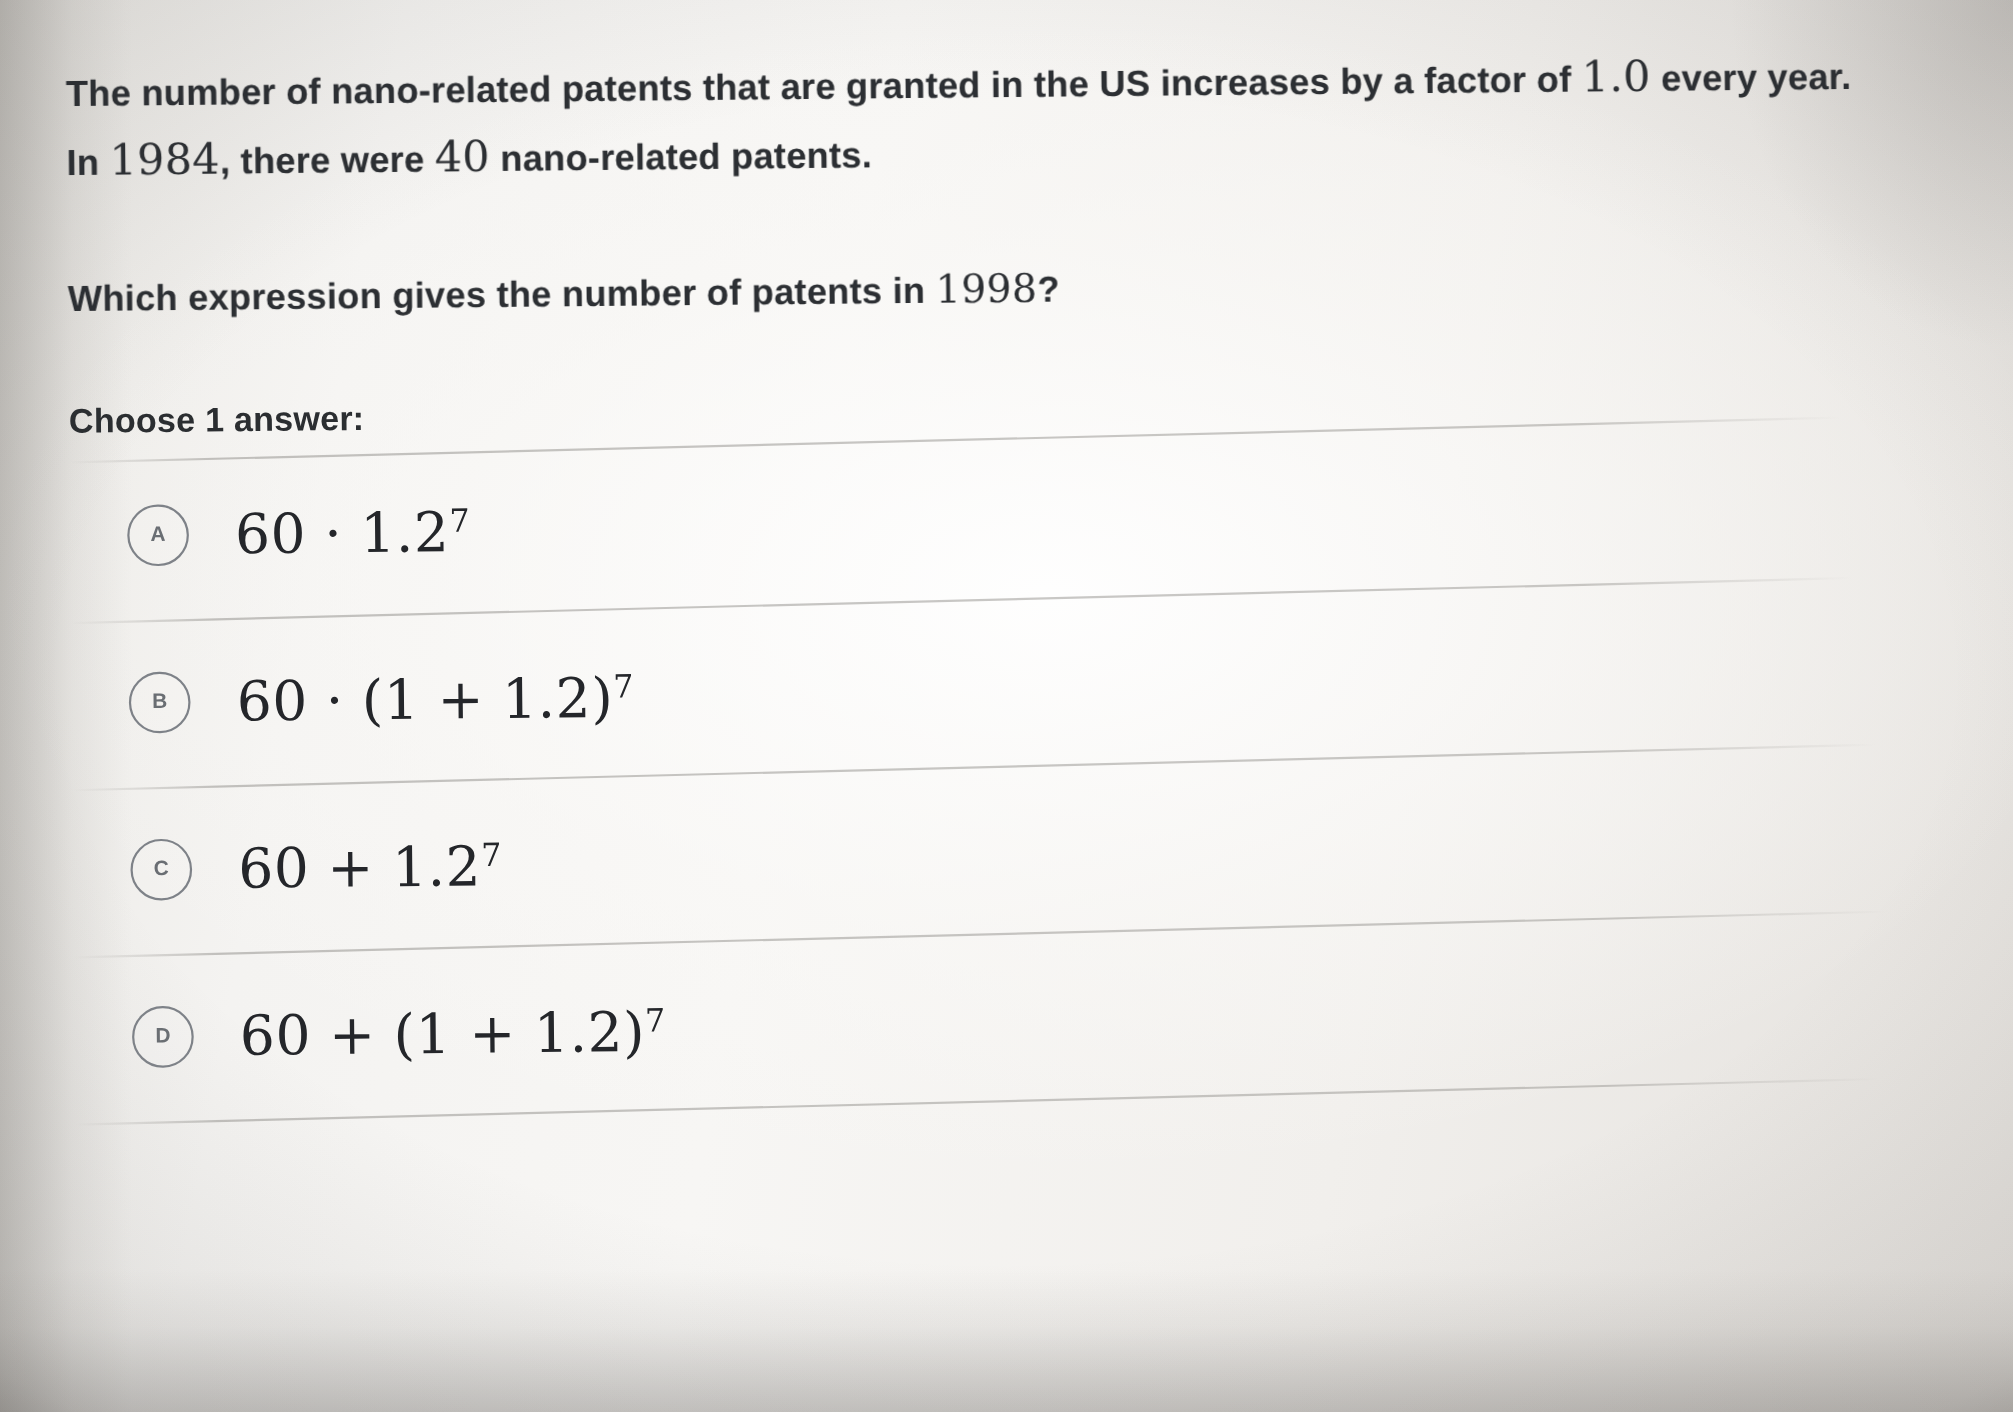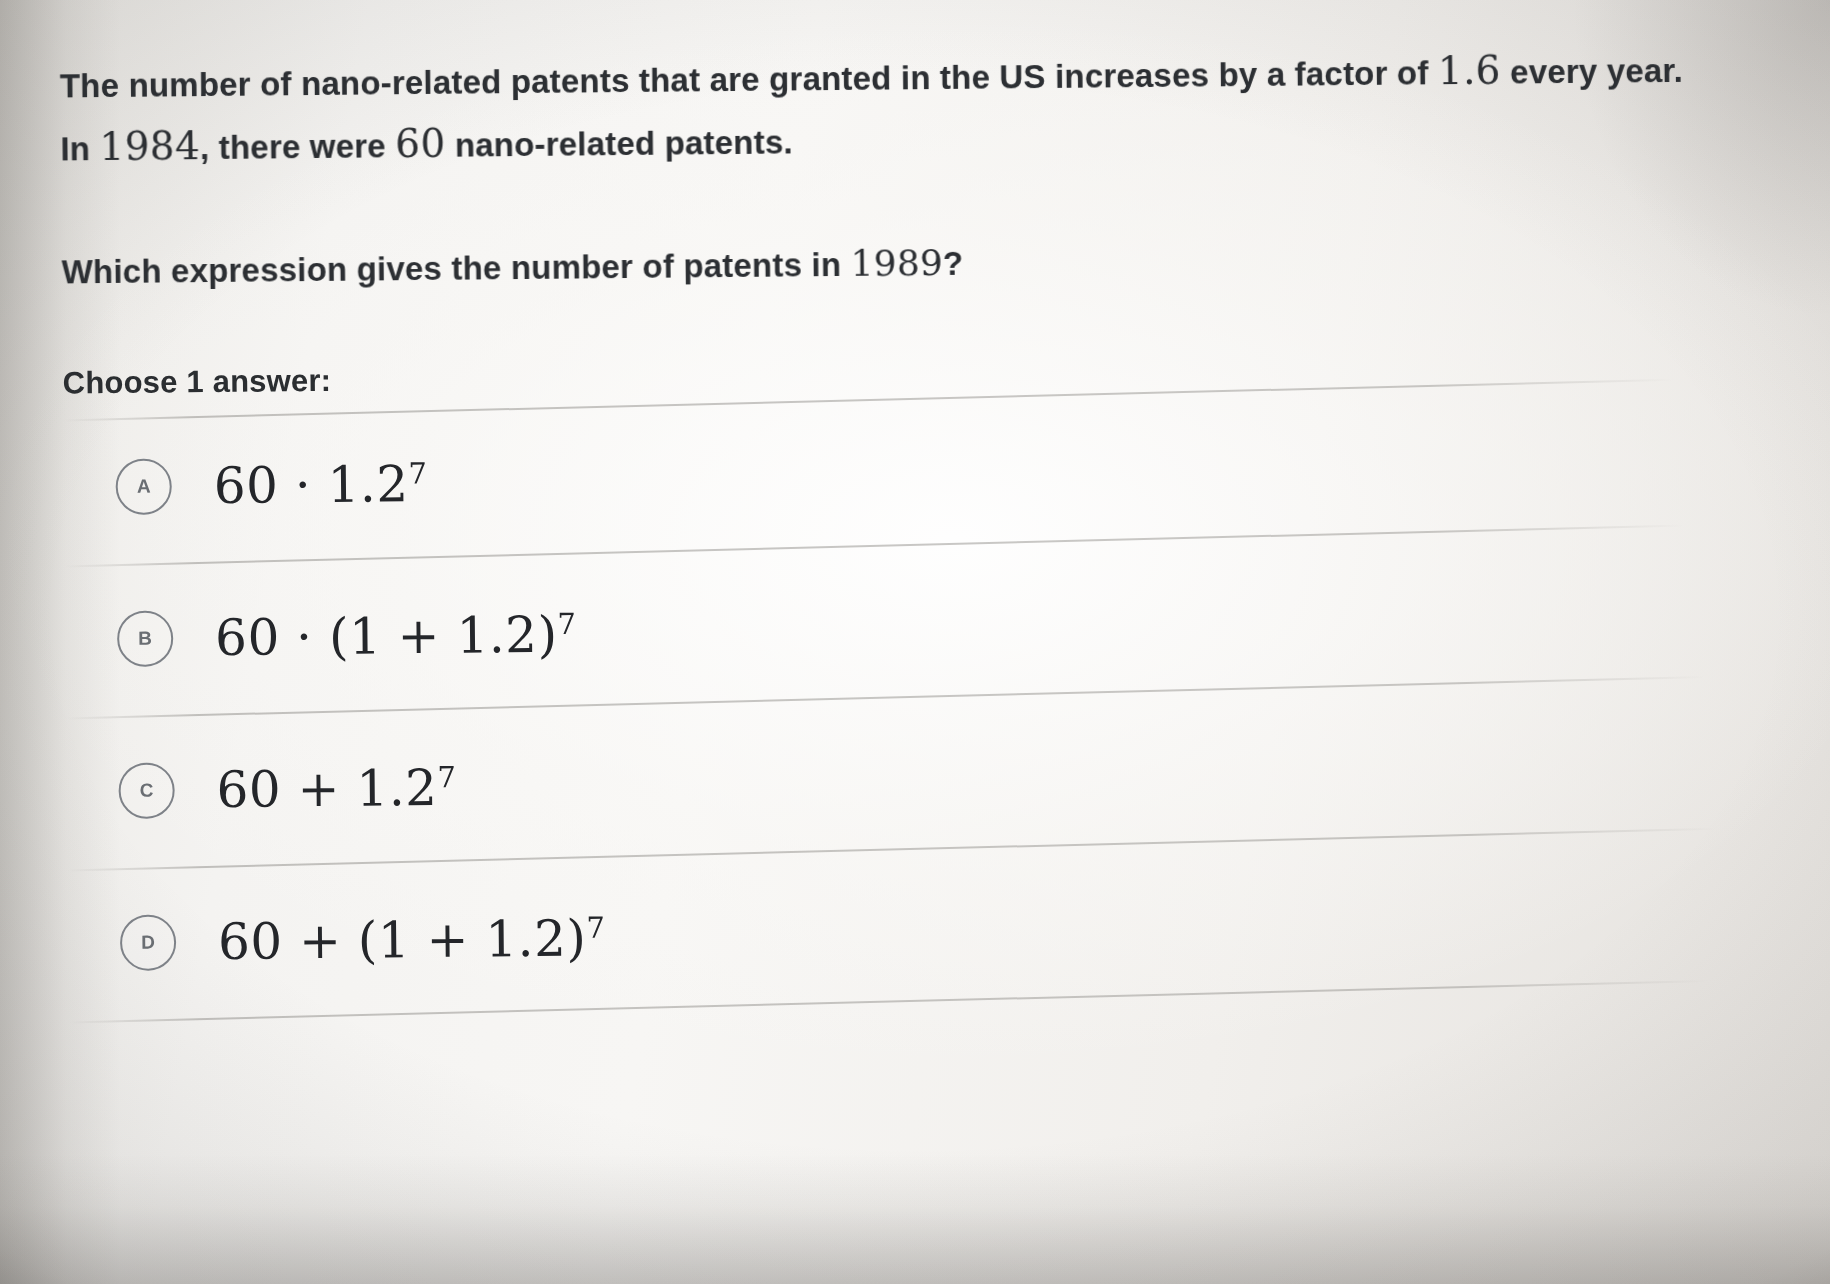--- a/index.html
+++ b/index.html
@@ -149,30 +149,30 @@
 </style>
 </head>
 <body>
 
 <div class="page"></div>
 
 <div class="content">
 
   <div class="prompt blur-soft">
     <span>The number of nano-related patents that are granted in the US increases by a factor of</span>
-    <span class="math">1.6</span>
+    <span class="math">1.0</span>
     <span>every year. In</span>
     <span class="math">1984</span><span>, there were</span>
-    <span class="math">60</span>
+    <span class="math">40</span>
     <span>nano-related patents.</span>
   </div>
 
   <div class="question-line blur-soft">
     <span>Which expression gives the number of patents in</span>
-    <span class="math-sm">1989</span><span>?</span>
+    <span class="math-sm">1998</span><span>?</span>
   </div>
 
   <div class="choose-line">Choose 1 answer:</div>
 
   <div class="options">
 
     <div class="rule" style="top: 8px; width: 1610px; transform: rotate(-0.9deg);"></div>
 
     <div class="option">
       <div class="bubble">

